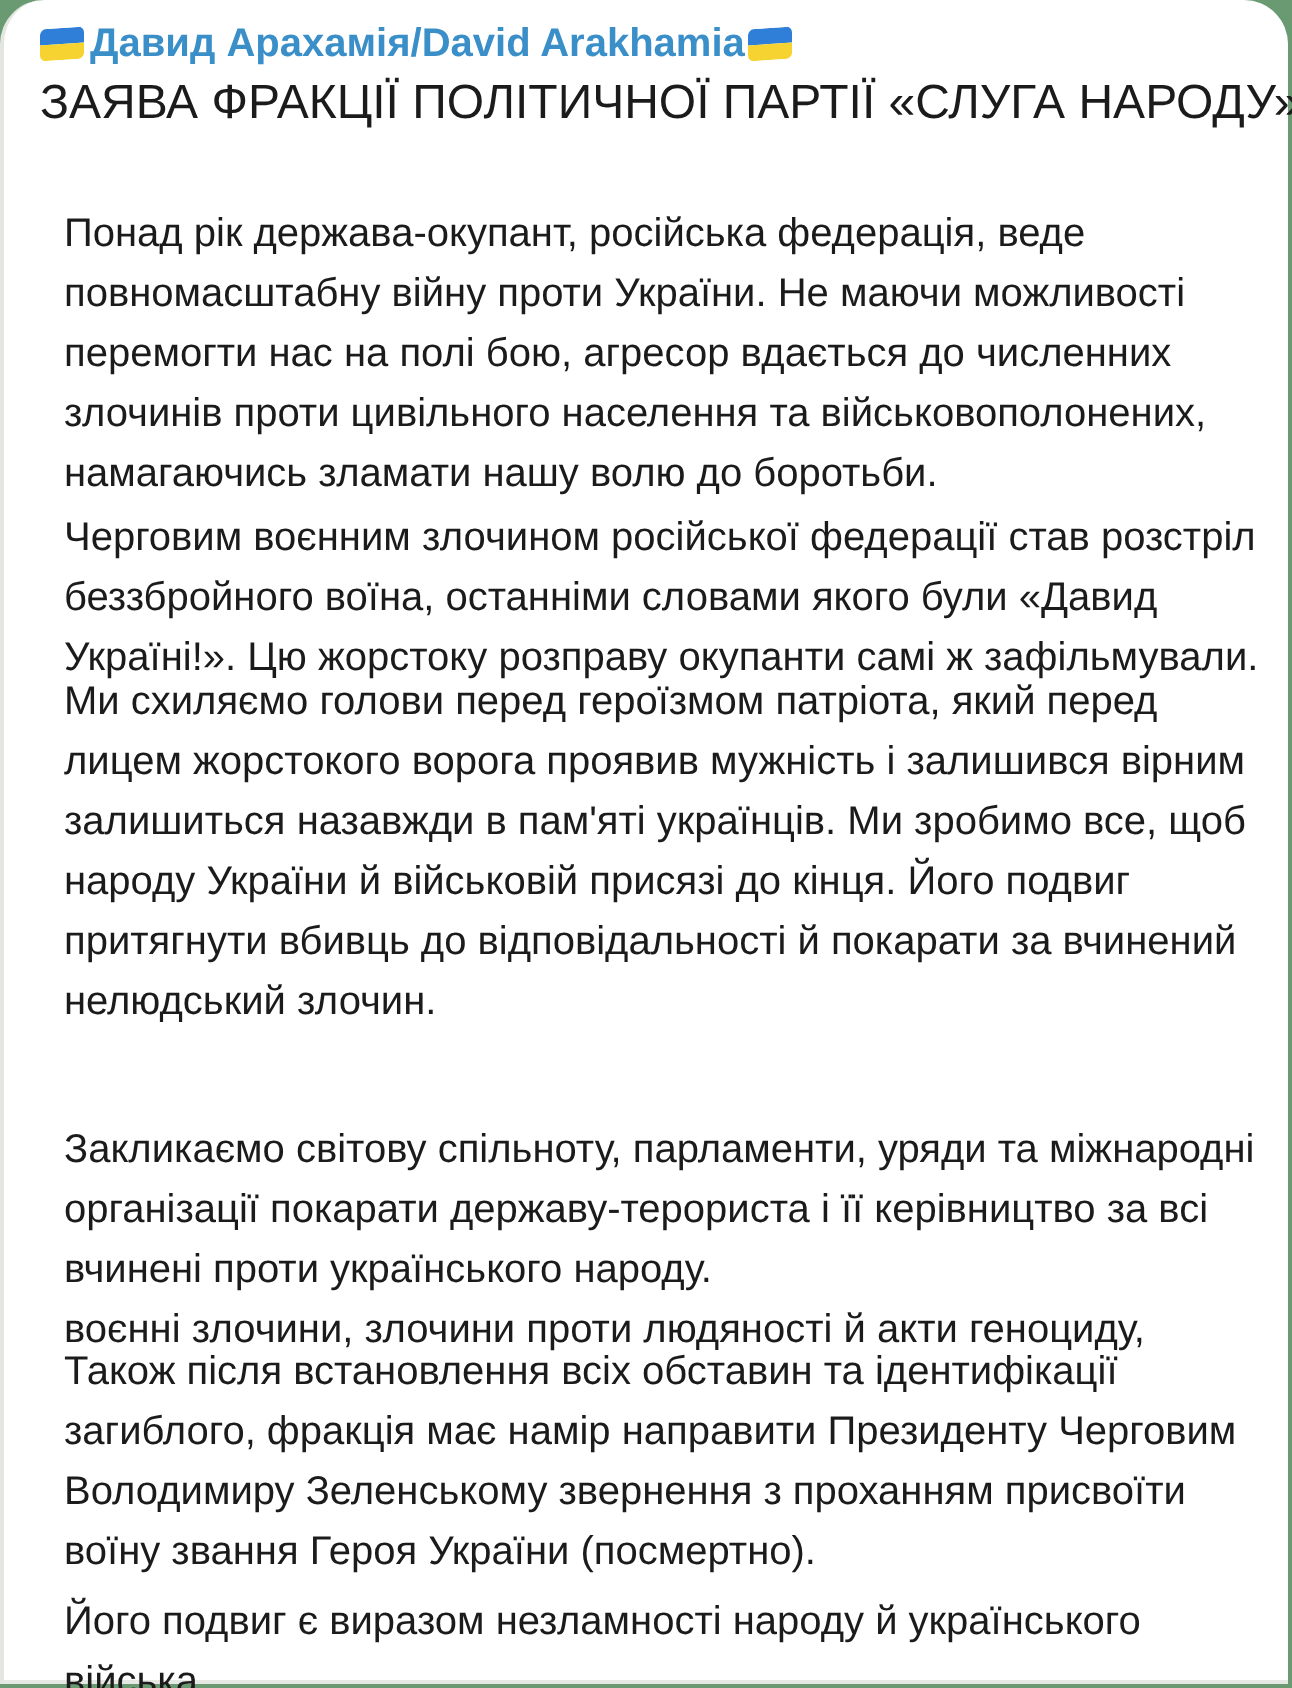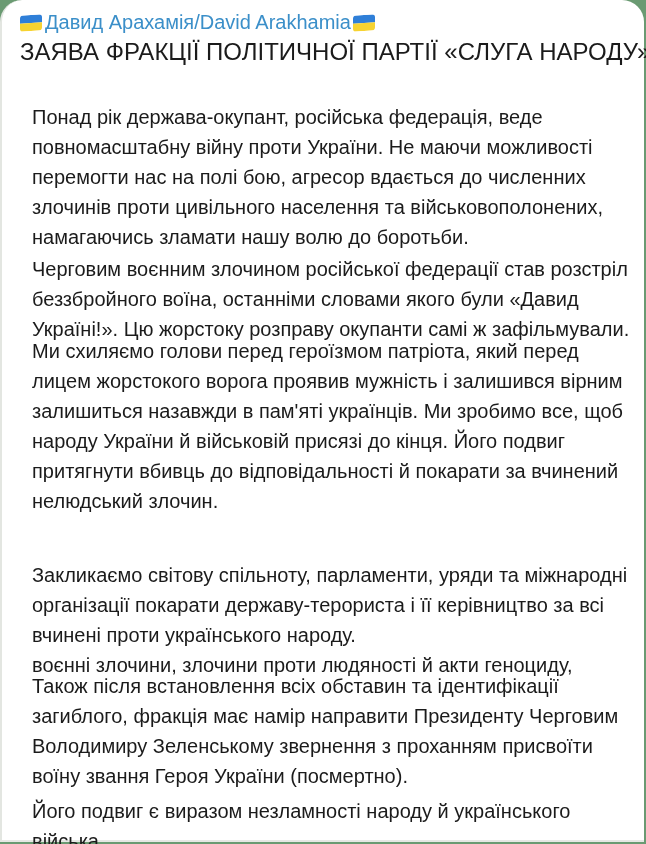--- a/index.html
+++ b/index.html
@@ -24,21 +24,21 @@
     box-sizing: border-box;
     font-family: "Liberation Sans", "DejaVu Sans", sans-serif;
     color: #1b1b1b;
   }
   .header {
     position: absolute;
     left: 18px;
     top: 7px;
     font-size: 20px;
     line-height: 30px;
-    font-weight: normal;
+    font-weight: bold;
     color: #3b8fc9;
     white-space: nowrap;
   }
   .flag {
     display: inline-block;
     width: 22px;
     height: 16px;
     vertical-align: -2px;
     border-radius: 3px;
     overflow: hidden;

